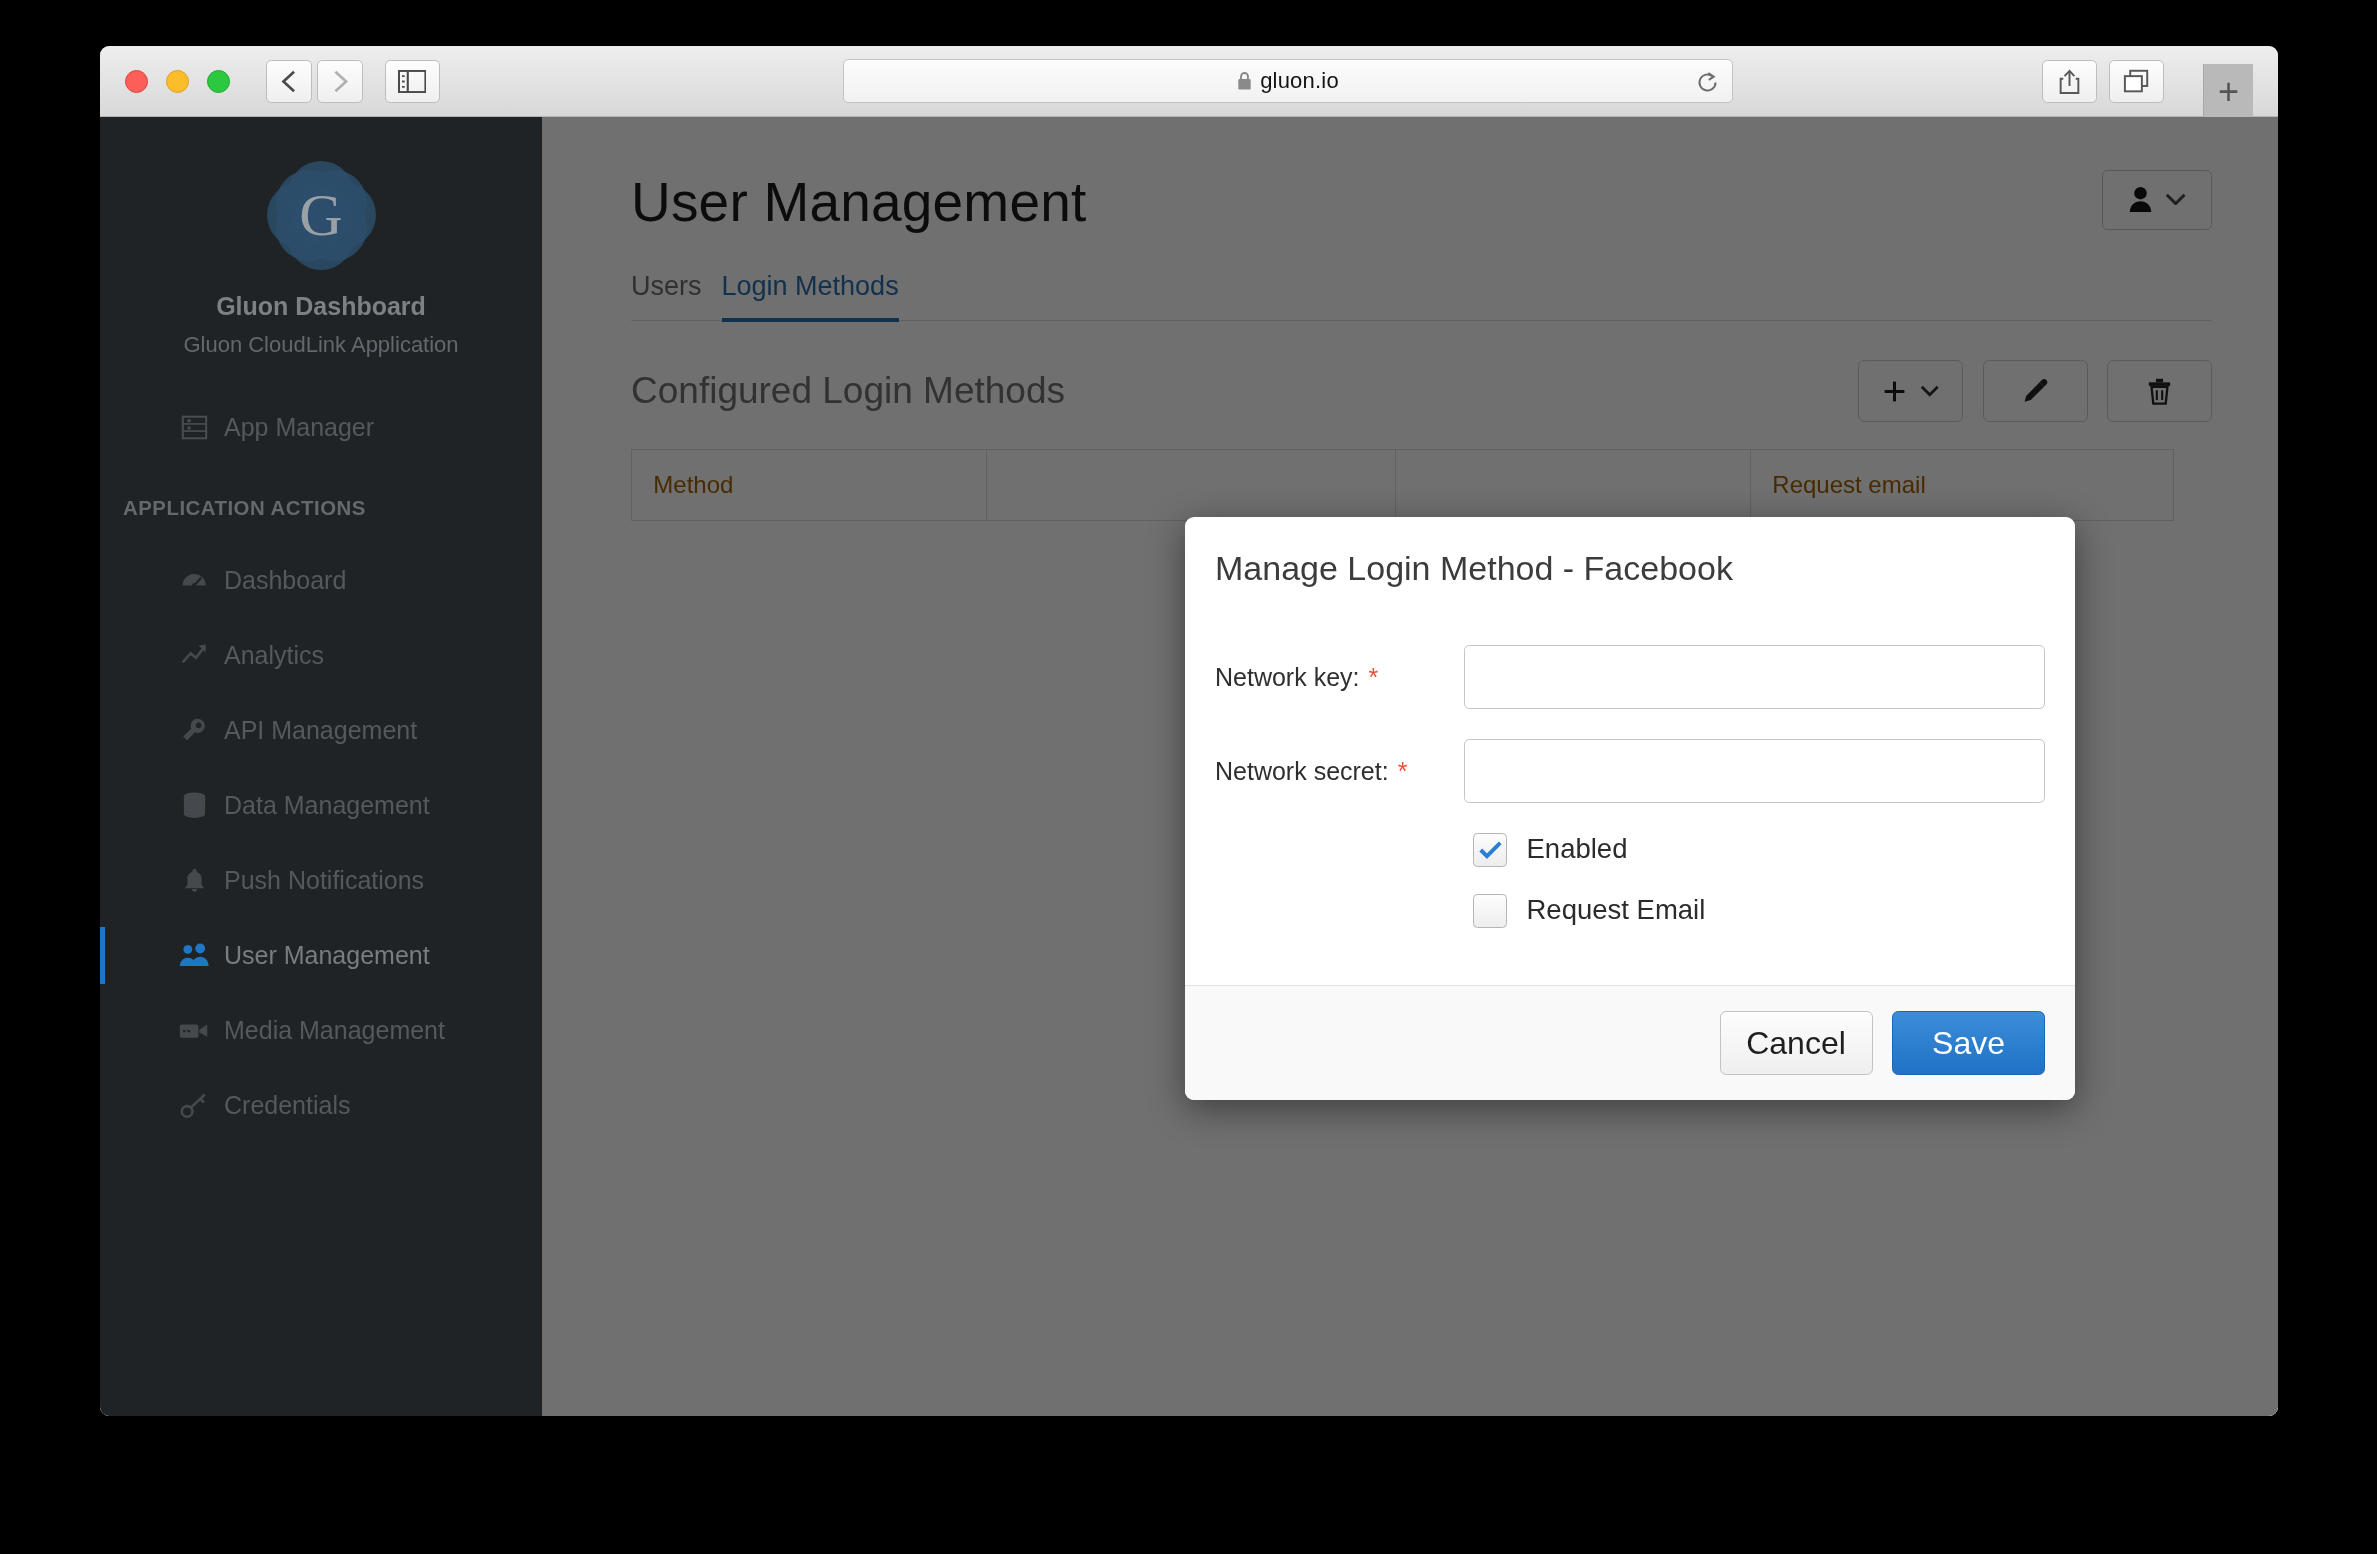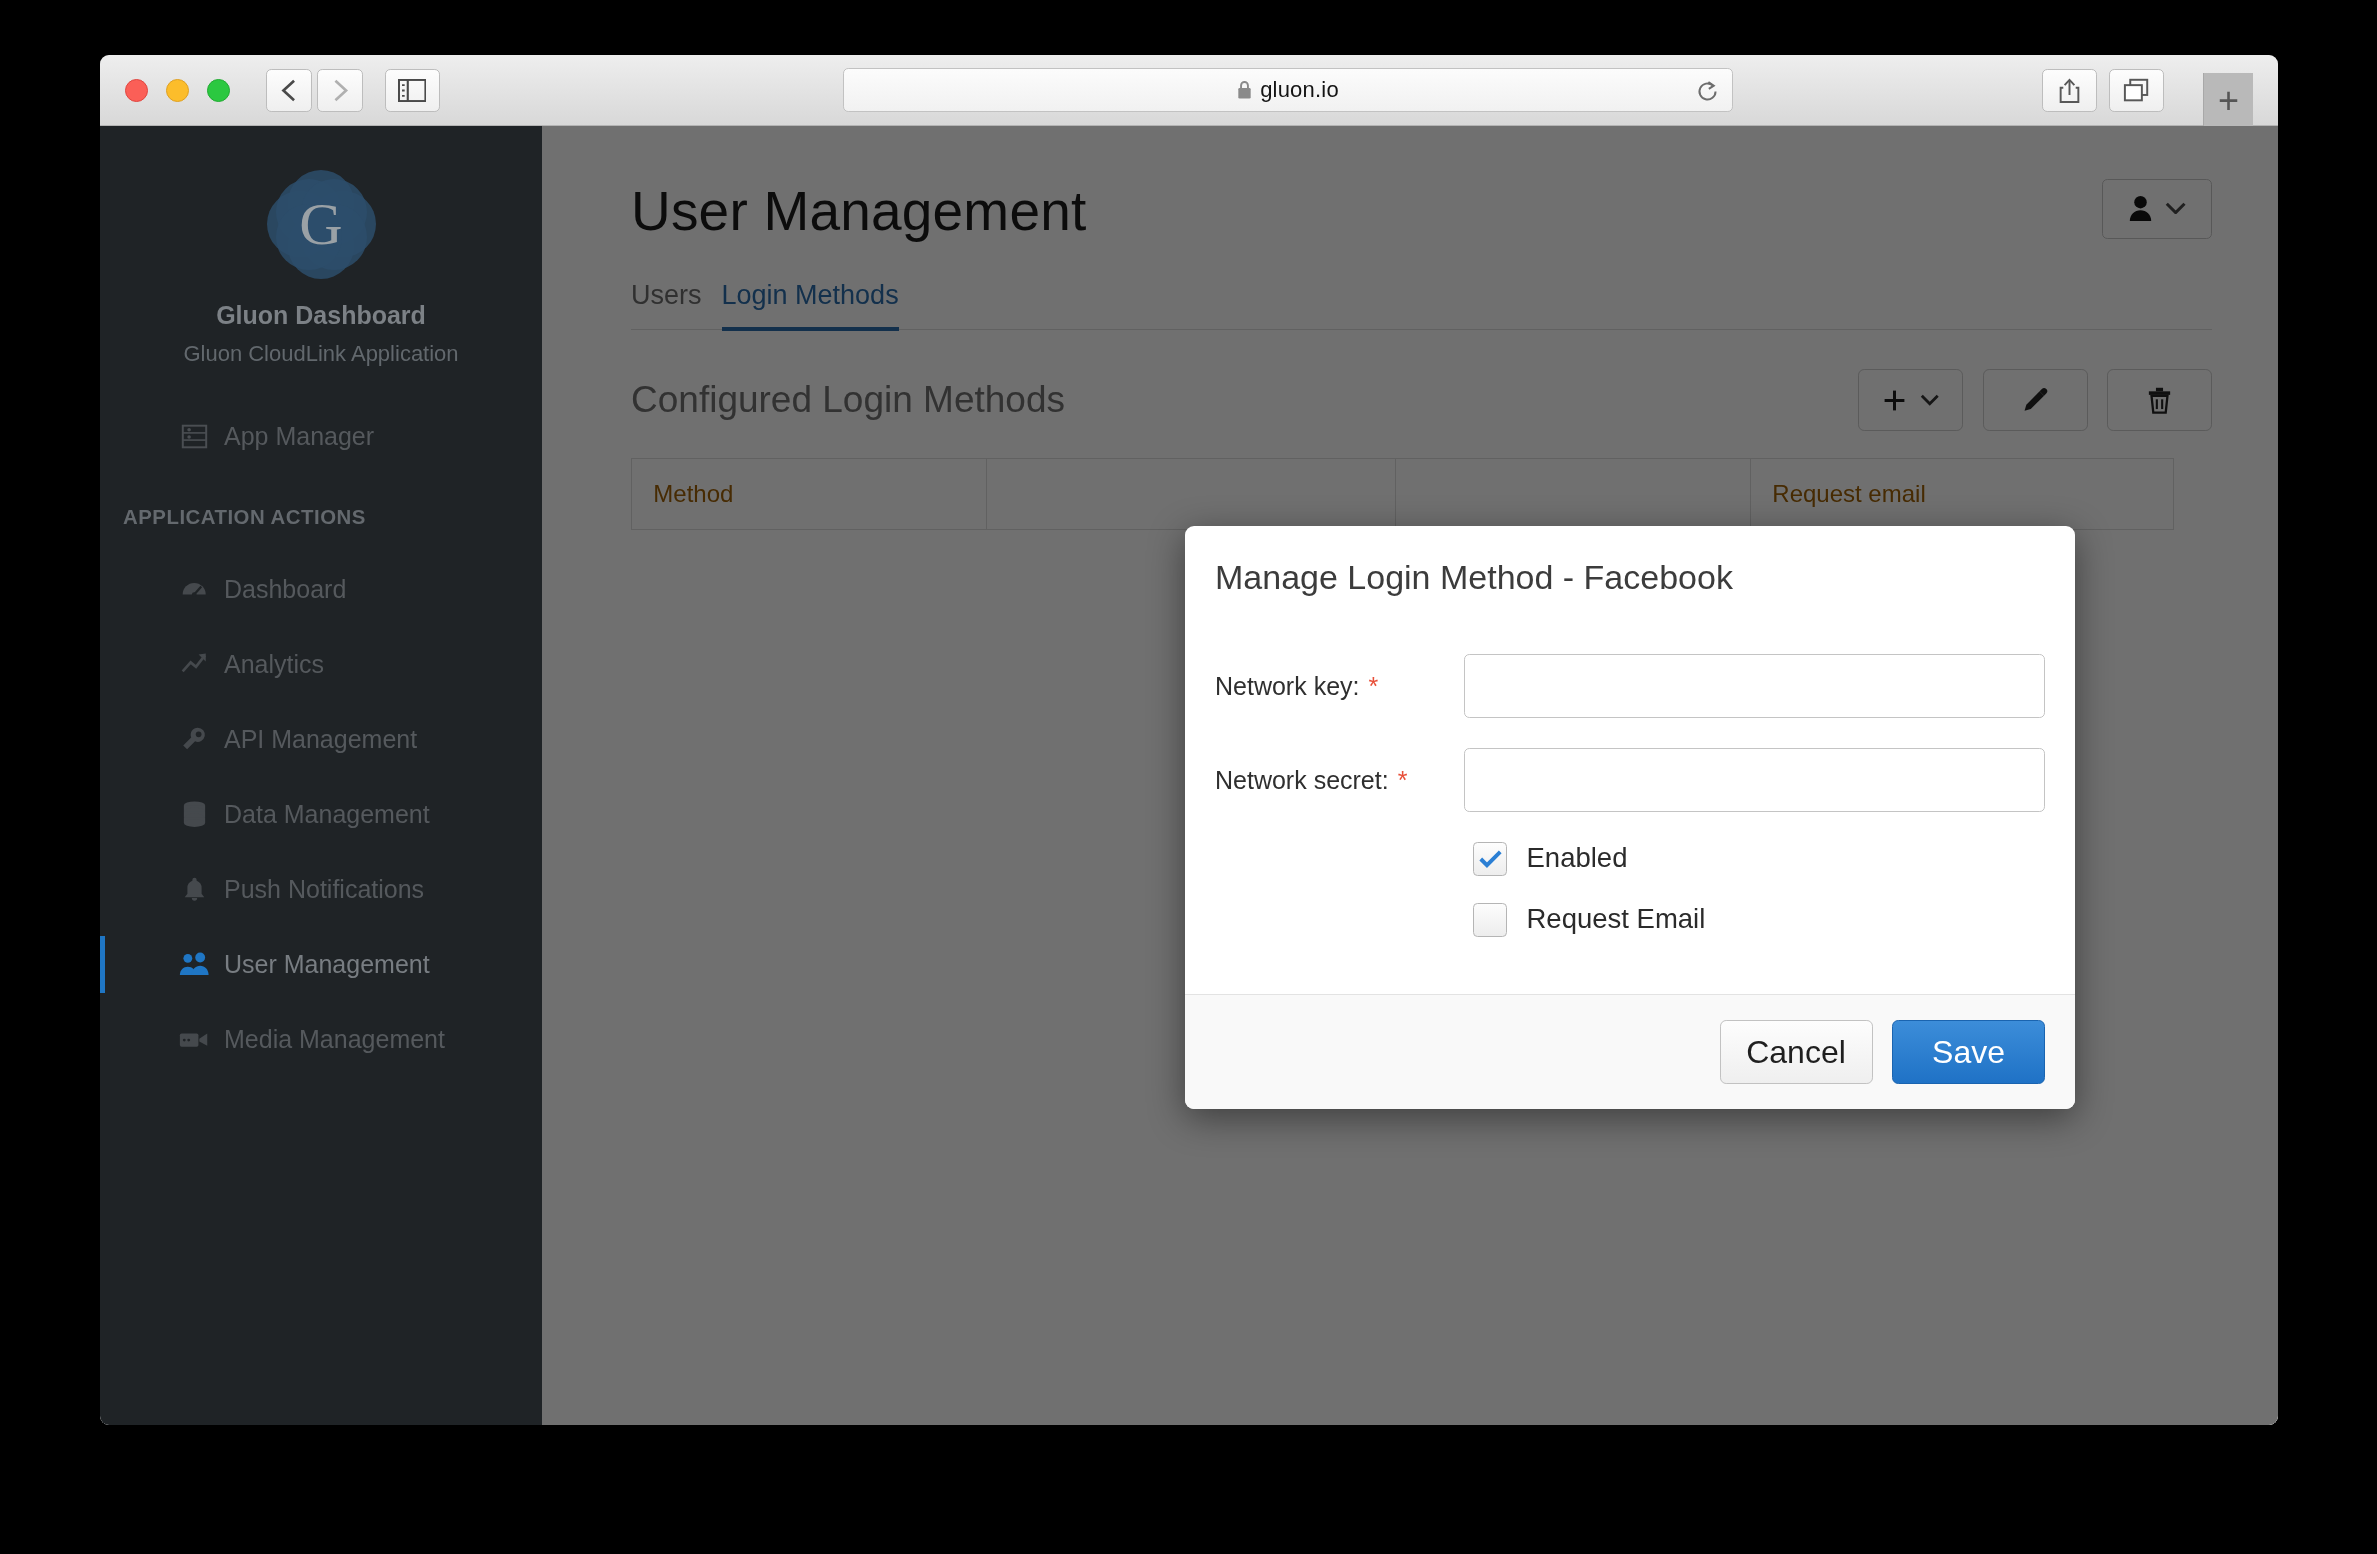--- a/index.html
+++ b/index.html
@@ -6,21 +6,21 @@
   html, body {
     width: 2377px; height: 1555px;
     background: #000;
     font-family: "Liberation Sans", sans-serif;
     overflow: hidden;
   }
 
   
   #browser-window {
     position: absolute;
-    left: 100px; top: 55px;
+    left: 100px; top: 46px;
     width: 2178px; height: 1370px;
     border-radius: 9px;
     overflow: hidden;
     box-shadow: 0 16px 53px rgba(0,0,0,.55);
     background: #555;
   }
 
   
   #browser-toolbar {
     position: relative;
@@ -454,20 +454,30 @@
           <svg width="30" height="21.3" viewBox="0 0 34 24">
               <rect x="1" y="5" width="21" height="15" rx="2" fill="#45494d"></rect>
               <polygon points="23,11 32,5 32,19 23,14" fill="#45494d"></polygon>
               <circle cx="6" cy="12.5" r="1.6" fill="#1f2326"></circle>
               <circle cx="11" cy="12.5" r="1.6" fill="#1f2326"></circle>
             </svg>
         </span>
         <span>Media Management</span>
       </div>
 
+      <div class="nav-item">
+        <span class="nav-icon">
+          <svg width="28.4" height="28.4" viewBox="0 0 32 32">
+              <circle cx="8" cy="23" r="6" fill="none" stroke="#45494d" stroke-width="3"></circle>
+              <line x1="12" y1="19" x2="28" y2="4" stroke="#45494d" stroke-width="3"></line>
+              <line x1="23" y1="9" x2="27" y2="13" stroke="#45494d" stroke-width="3"></line>
+            </svg>
+        </span>
+        <span>Credentials</span>
+      </div>
     </div>
 
     <div id="content">
       <div id="page-title-row">
         <div id="page-title">User Management</div>
         <div id="account-menu-button">
           <span>
             <svg width="25" height="27" viewBox="0 0 28 30">
                 <circle cx="14" cy="9" r="7" fill="#161616"></circle>
                 <path d="M2 30c0-7 5.4-12 12-12s12 5 12 12z" fill="#161616"></path>

